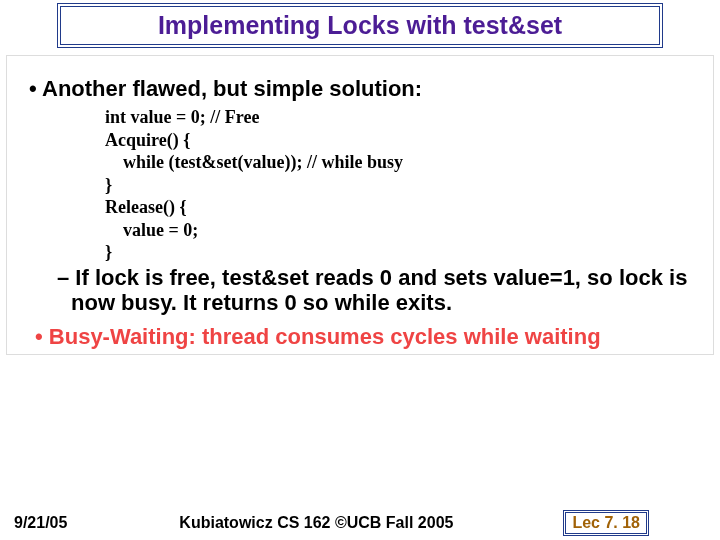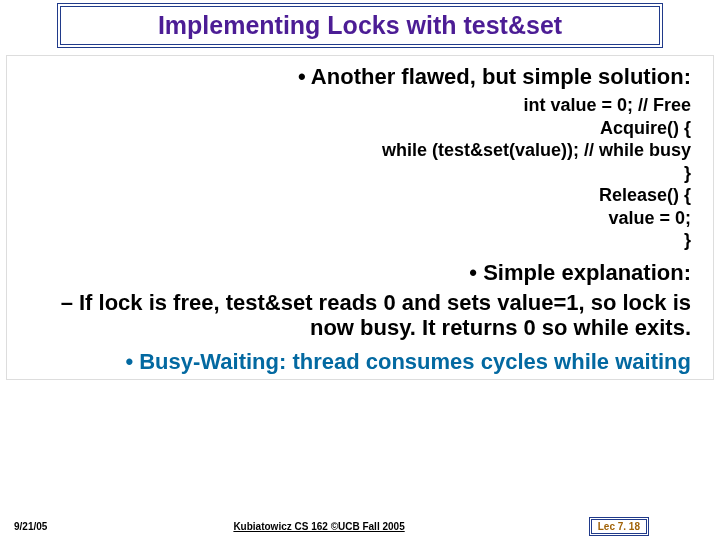--- a/index.html
+++ b/index.html
@@ -18,39 +18,39 @@
     border: 1px solid #203a8a;
     outline: 1px solid #203a8a;
     outline-offset: 2px;
     padding: 4px 8px;
     text-align: center;
     color: #4c1d95;
     font-size: 25px;
     font-weight: bold;
   }
   .content {
-    padding: 0 22px 0 22px;
+    padding: 12px 22px 0 22px;
     border: 1px solid #ddd;
     margin: 0 6px;
     box-sizing: border-box;
-    text-align: right;
   }
   .bullet1 {
     font-size: 22px;
     font-weight: bold;
     margin: 8px 0 4px 0;
   }
   .bullet1.red {
-    color: #0369a1;
+    color: #ef4444;
+    margin-left: 6px;
   }
   .code {
-    font-family: Liberation Sans, sans-serif;
+    font-family: Liberation Serif, serif;
     font-size: 18px;
     white-space: pre;
-    margin-left: 32px;
+    margin-left: 76px;
     line-height: 1.25;
     font-weight: bold;
   }
   .sub {
     font-size: 22px;
     font-weight: bold;
     margin-left: 42px;
     text-indent: -14px;
     line-height: 1.18;
     margin-top: 1px;
@@ -59,51 +59,49 @@
   .footer {
     position: absolute;
     bottom: 6px;
     left: 0;
     width: 661px;
     display: flex;
     justify-content: space-between;
     align-items: center;
     padding: 0 14px;
     box-sizing: border-box;
-    font-size: 10px;
+    font-size: 16px;
     font-weight: bold;
   }
   .footer .right {
     border: 1px solid #203a8a;
     outline: 1px solid #203a8a;
     outline-offset: 1px;
     padding: 1px 6px;
     color: #a16207;
   }
   .footer .center {
-    text-decoration: underline;
   }
 </style>
 </head>
 <body>
 
 <div class="title-box">Implementing Locks with test&amp;set</div>
 
 <div class="content">
   <div class="bullet1">• Another flawed, but simple solution:</div>
 
   <div class="code">int value = 0; // Free
 Acquire() {
     while (test&amp;set(value)); // while busy
 }
 Release() {
     value = 0;
 }</div>
 
-  <div class="bullet1">• Simple explanation:</div>
   <div class="sub">– If lock is free, test&amp;set reads 0 and sets value=1, so lock is now busy.  It returns 0 so while exits.</div>
 
   <div class="bullet1 red">• Busy-Waiting: thread consumes cycles while waiting</div>
 </div>
 
 <div class="footer">
   <span>9/21/05</span>
   <span class="center">Kubiatowicz CS 162 ©UCB Fall 2005</span>
   <span class="right">Lec 7. 18</span>
 </div>

